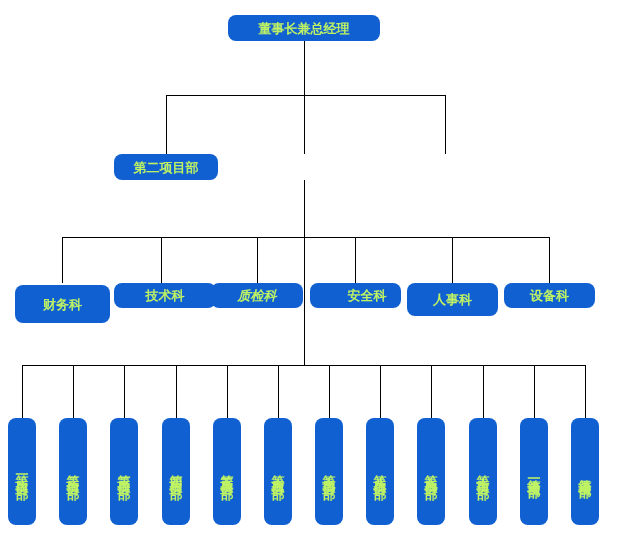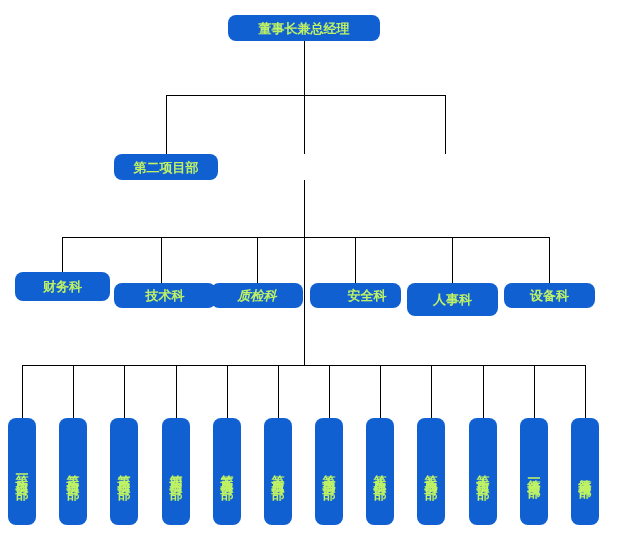--- a/index.html
+++ b/index.html
@@ -76,21 +76,21 @@
          M431 365 V418
          M483 365 V418
          M534 365 V418
          M585 365 V418" stroke="#000000" stroke-width="1" fill="none" shape-rendering="crispEdges"></path>
   </svg>
 
   <div class="node" style="left:228px; top:15px; width:152px; height:26px;">董事长兼总经理</div>
 
   <div class="node" style="left:114px; top:154px; width:104px; height:26px;">第二项目部</div>
 
-  <div class="node" style="left:15px;  top:272px; width:95px; height:29px;">财务科</div>
+  <div class="node" style="left:15px;  top:285px; width:95px; height:38px;">财务科</div>
   <div class="node" style="left:114px; top:283px; width:102px; height:25px;">技术科</div>
   <div class="node" style="left:211px; top:283px; width:92px; height:25px;font-style:italic;">质检科</div>
   <div class="node" style="left:310px; top:283px; width:91px; height:25px;padding-left:23px;">安全科</div>
   <div class="node" style="left:407px; top:283px; width:91px; height:33px;">人事科</div>
   <div class="node" style="left:504px; top:283px; width:91px; height:25px;">设备科</div>
 
   <div class="node vert" style="left:8px;   top:418px; width:28px; height:107px;">第一项目部</div>
   <div class="node vert" style="left:59px;  top:418px; width:28px; height:107px;">第二项目部</div>
   <div class="node vert" style="left:110px; top:418px; width:28px; height:107px;">第三项目部</div>
   <div class="node vert" style="left:162px; top:418px; width:28px; height:107px;">第四项目部</div>

